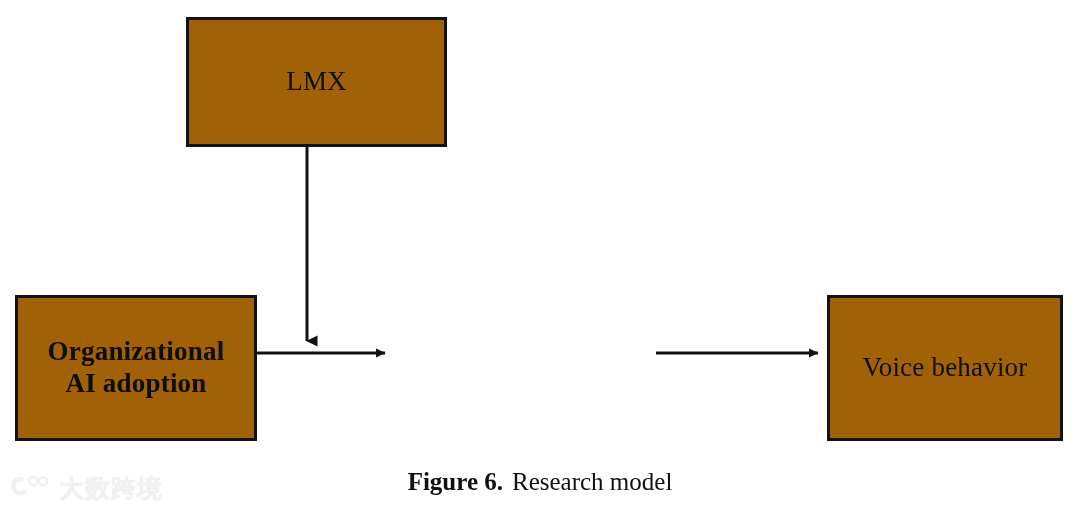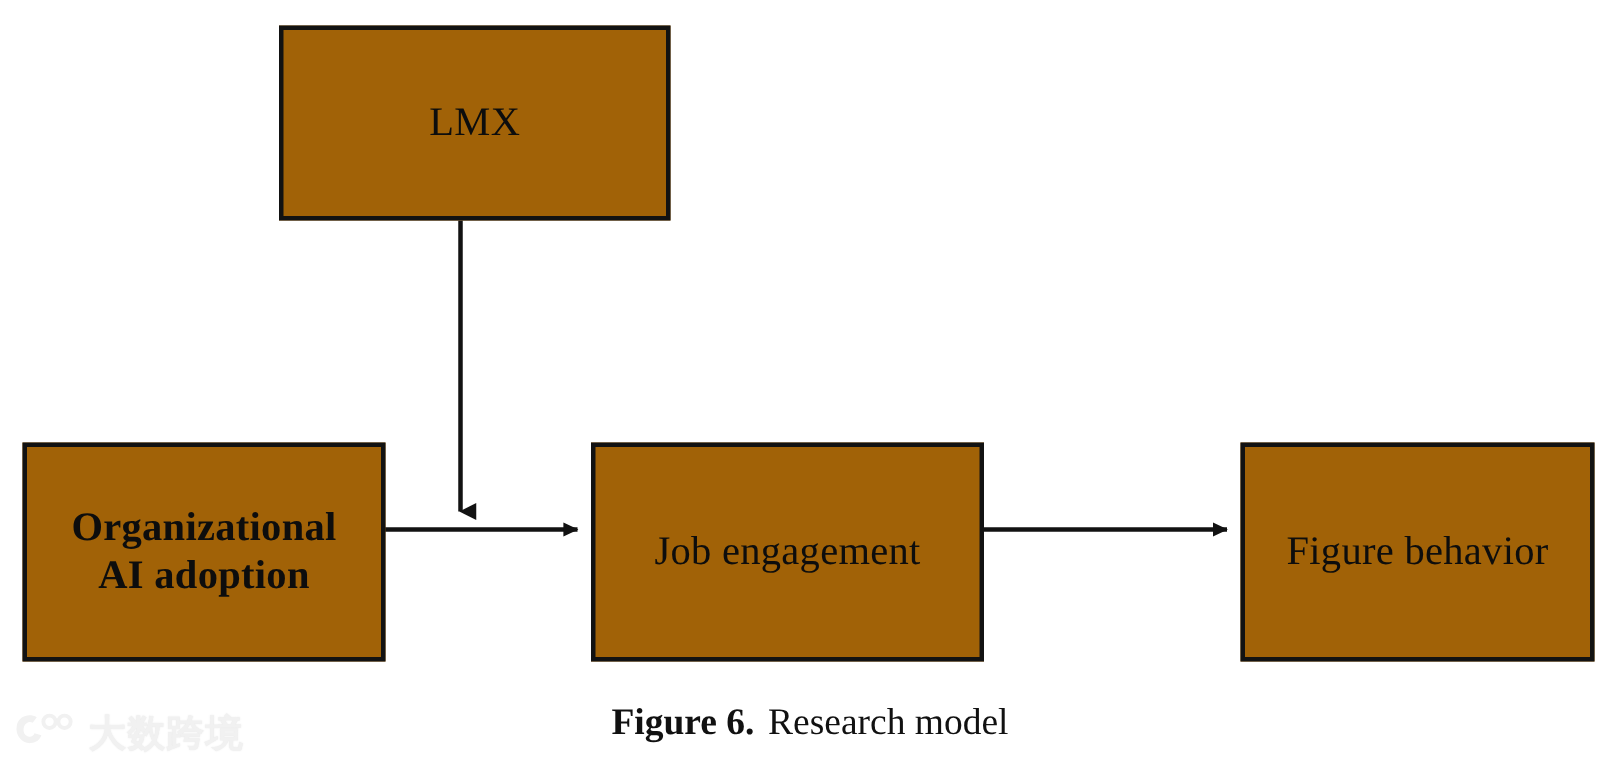--- a/index.html
+++ b/index.html
@@ -160,26 +160,23 @@
 
   <div class="node-box" id="box-lmx">
     <span class="node-label">LMX</span>
   </div>
 
   <div class="node-box" id="box-org-ai">
     <span class="node-label">Organizational
 AI adoption</span>
   </div>
 
-  <div class="node-box" id="box-job-engagement">
-    <span class="node-label">Job engagement</span>
-  </div>
 
   <div class="node-box" id="box-voice-behavior">
-    <span class="node-label">Figure behavior</span>
+    <span class="node-label">Voice behavior</span>
   </div>
 
   <div id="figure-caption">
     <span class="caption-label">Figure 6.</span><span class="caption-text">Research model</span>
   </div>
 
   <div id="watermark">
     <svg class="wm-mark" viewBox="0 0 42 30" aria-hidden="true">
       <path d="M16.5,5.2 C11.5,2.2 4.5,4.4 3.2,10.6 C1.9,17.0 6.6,22.8 12.6,22.4
                C16.1,22.2 18.6,20.1 19.6,17.2 L15.0,15.9 C14.4,17.4 13.1,18.3 11.6,18.2

